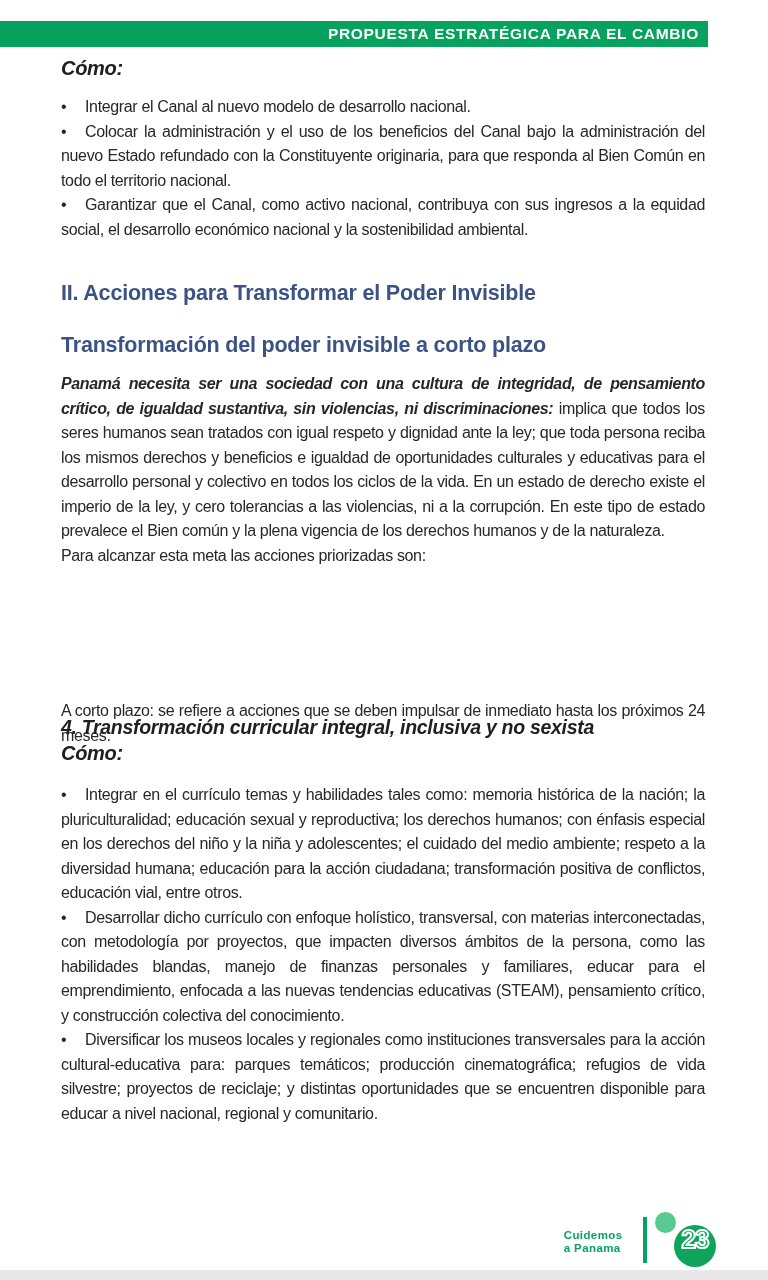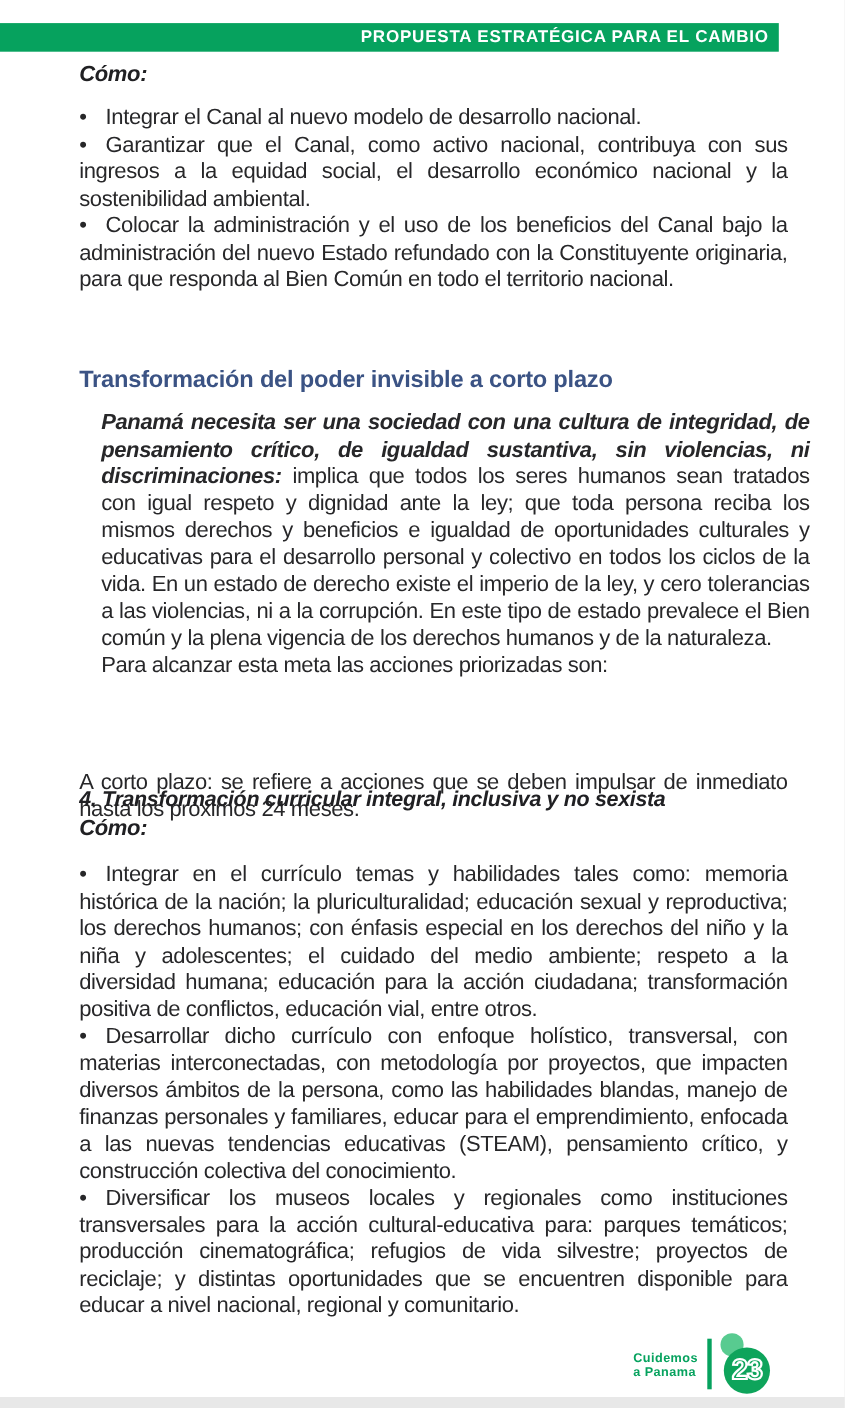--- a/index.html
+++ b/index.html
@@ -26,24 +26,24 @@
     padding-right: 9px;
   }
   .header-bar .title {
     color: #ffffff;
     font-size: 15.5px;
     font-weight: bold;
     letter-spacing: 0.7px;
     white-space: nowrap;
   }
   
-  .col { position: absolute; left: 72px; width: 644px; }
+  .col { position: absolute; left: 61px; width: 644px; }
   
   .body-text {
-    font-size: 20px;
+    font-size: 16px;
     line-height: 24.5px;
     letter-spacing: -0.35px;
     text-align: justify;
     color: #272729;
   }
   .bullet { margin: 0; }
   .bmark { display: inline-block; width: 24px; }
   .bold-italic { font-weight: bold; font-style: italic; }
   .como-label {
     font-size: 20px;
@@ -74,47 +74,46 @@
     display: flex;
     align-items: center;
   }
   .brand-text {
     font-size: 11.5px;
     font-weight: bold;
     line-height: 13px;
     letter-spacing: 0.4px;
     color: var(--green, #06a25e);
     text-align: left;
-    margin-right: 8px;
+    margin-right: 20px;
     margin-top: 4px;
   }
   .vbar {
     width: 4.5px;
     height: 46px;
     background: var(--green, #06a25e);
     margin-right: 11px;
   }
   .circle-wrap { position: relative; width: 44px; height: 56px; }
   .mint-circle {
     position: absolute;
     top: 0; left: -3px;
     width: 21px; height: 21px;
     border-radius: 50%;
     background: var(--mint, #58cb90);
     z-index: 0;
   }
   .page-circle {
     position: absolute;
-    bottom: 1px; left: 0;
+    bottom: 1px; left: 16px;
     width: 42px; height: 42px;
     border-radius: 50%;
     background: var(--circlegreen, #0ea45b);
     z-index: 1;
     display: flex;
-    align-items: center;
     justify-content: center;
   }
   .page-num {
     font-size: 26px;
     font-weight: 800;
     color: var(--circlegreen, #0ea45b);
     -webkit-text-stroke: 2px #ffffff;
     letter-spacing: -1px;
     transform: translateY(-1px);
   }
@@ -125,28 +124,29 @@
 <div class="page">
 
   <div class="header-bar">
     <span class="title">PROPUESTA ESTRATÉGICA PARA EL CAMBIO</span>
   </div>
 
   <div class="col como-label" style="top:57px;">Cómo:</div>
 
   <div class="col" style="top:95px;">
     <p class="body-text bullet"><span class="bmark">•</span><span>Integrar el Canal al nuevo modelo de desarrollo nacional.</span></p>
+    <p class="body-text bullet"><span class="bmark">•</span><span>Colocar la administración y el uso de los beneficios del Canal bajo la administración del nuevo Estado refundado con la Constituyente originaria, para que responda al Bien Común en todo el territorio nacional.</span></p>
     <p class="body-text bullet"><span class="bmark">•</span><span>Garantizar que el Canal, como activo nacional, contribuya con sus ingresos a la equidad social, el desarrollo económico nacional y la sostenibilidad ambiental.</span></p>
-    <p class="body-text bullet"><span class="bmark">•</span><span>Colocar la administración y el uso de los beneficios del Canal bajo la administración del nuevo Estado refundado con la Constituyente originaria, para que responda al Bien Común en todo el territorio nacional.</span></p>
   </div>
 
+  <div class="col heading-blue" style="top:281px;">II. Acciones para Transformar el Poder Invisible</div>
 
   <div class="col heading-blue" style="top:333px;">Transformación del poder invisible a corto plazo</div>
 
-  <div class="col" style="top:372px;margin-left:20px;">
+  <div class="col" style="top:372px;">
     <p class="body-text"><span class="bold-italic">Panamá necesita ser una sociedad con una cultura de integridad, de pensamiento crítico, de igualdad sustantiva, sin violencias, ni discriminaciones:</span><span> implica que todos los seres humanos sean tratados con igual respeto y dignidad ante la ley; que toda persona reciba los mismos derechos y beneficios e igualdad de oportunidades culturales y educativas para el desarrollo personal y colectivo en todos los ciclos de la vida. En un estado de derecho existe el imperio de la ley, y cero tolerancias a las violencias, ni a la corrupción. En este tipo de estado prevalece el Bien común y la plena vigencia de los derechos humanos y de la naturaleza.</span></p>
     <p class="body-text" style="text-align:left;">Para alcanzar esta meta las acciones priorizadas son:</p>
   </div>
 
   <div class="col body-text" style="top:651px;margin-top:48px;">A corto plazo: se refiere a acciones que se deben impulsar de inmediato hasta los próximos 24 meses.</div>
 
   <div class="col item-heading" style="top:716px;">4. Transformación curricular integral, inclusiva y no sexista</div>
 
   <div class="col como-label" style="top:742px;">Cómo:</div>
 

